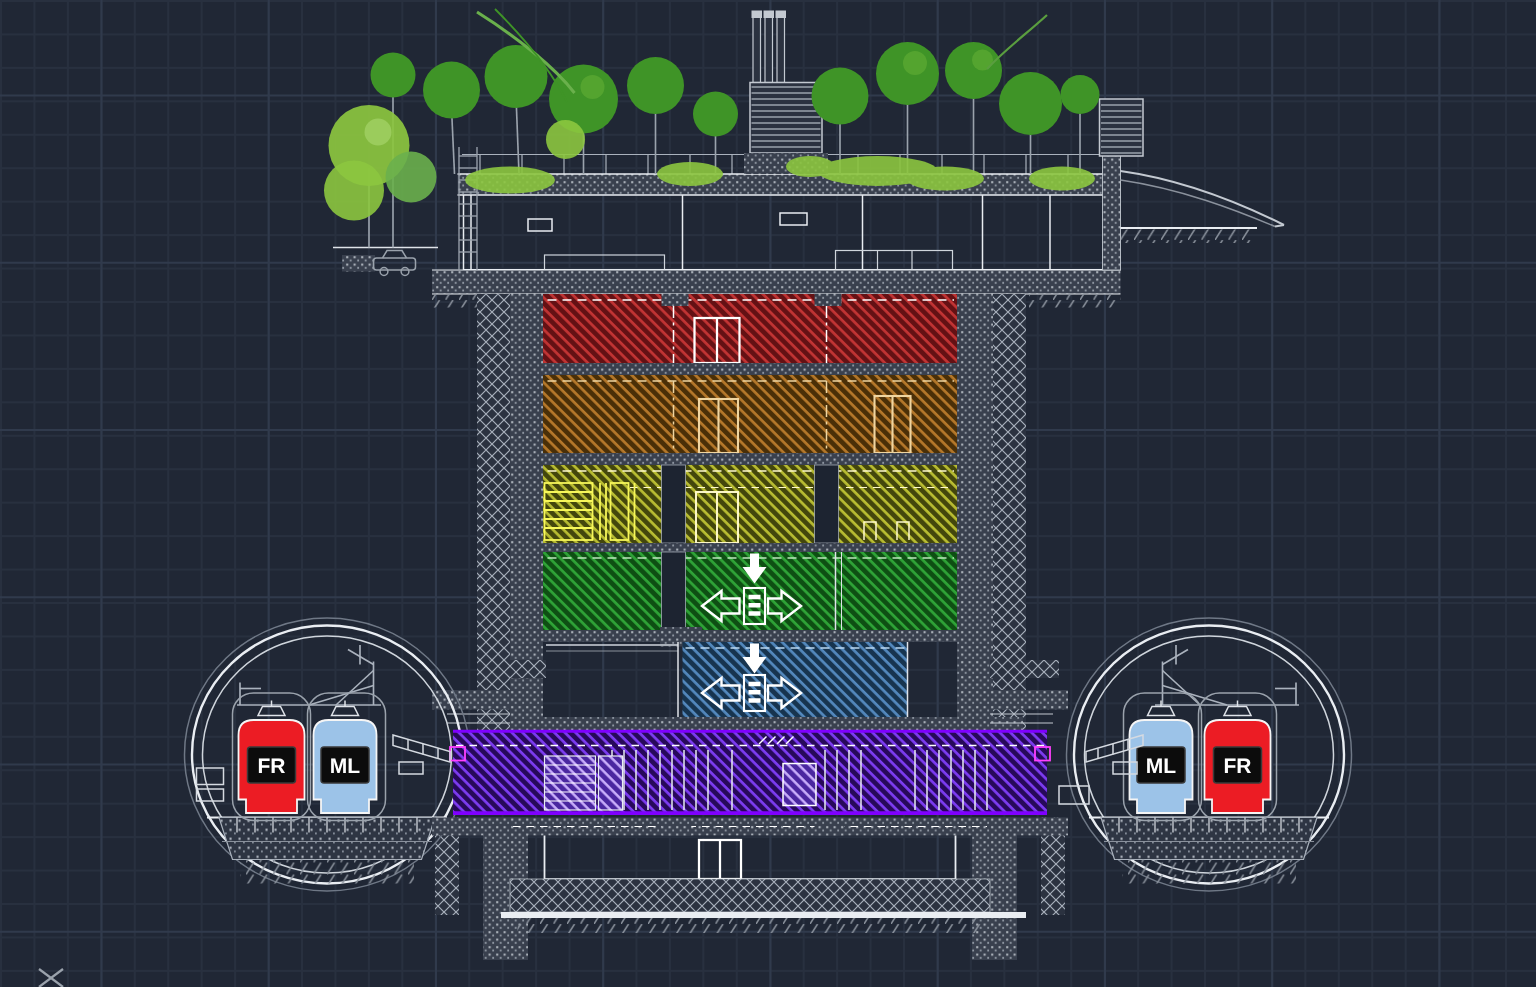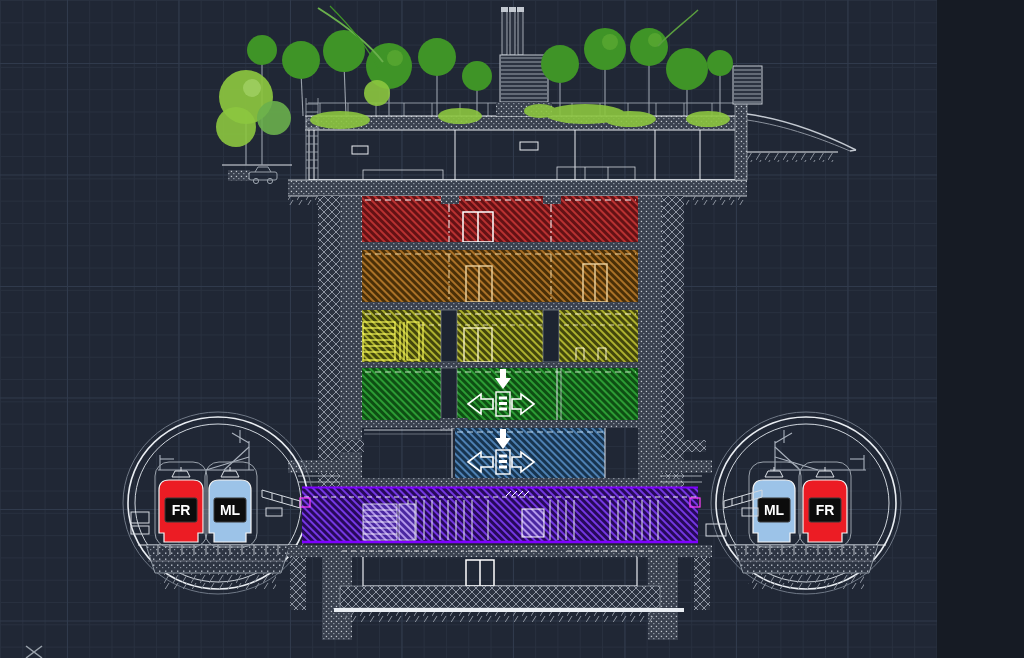--- a/index.html
+++ b/index.html
@@ -1,17 +1,17 @@
 <!DOCTYPE html>
 <html><head>
 <meta charset="utf-8">
 <style>
   html,body{margin:0;padding:0;background:#161b24;}
   #stage{
-    position:relative;width:937px;height:658px;overflow:hidden;
+    position:relative;width:1024px;height:658px;overflow:hidden;
     background-color:#202735;
     background-image:
       linear-gradient(#303a4c 1px, transparent 1px),
       linear-gradient(90deg, #303a4c 1px, transparent 1px),
       linear-gradient(#28303f 1px, transparent 1px),
       linear-gradient(90deg, #28303f 1px, transparent 1px);
     background-size:111.5px 111.5px,111.5px 111.5px,22.3px 22.3px,22.3px 22.3px;
     background-position:0 63px,67px 0,0 0,0 0;
     font-family:"Liberation Sans", sans-serif;
   }

